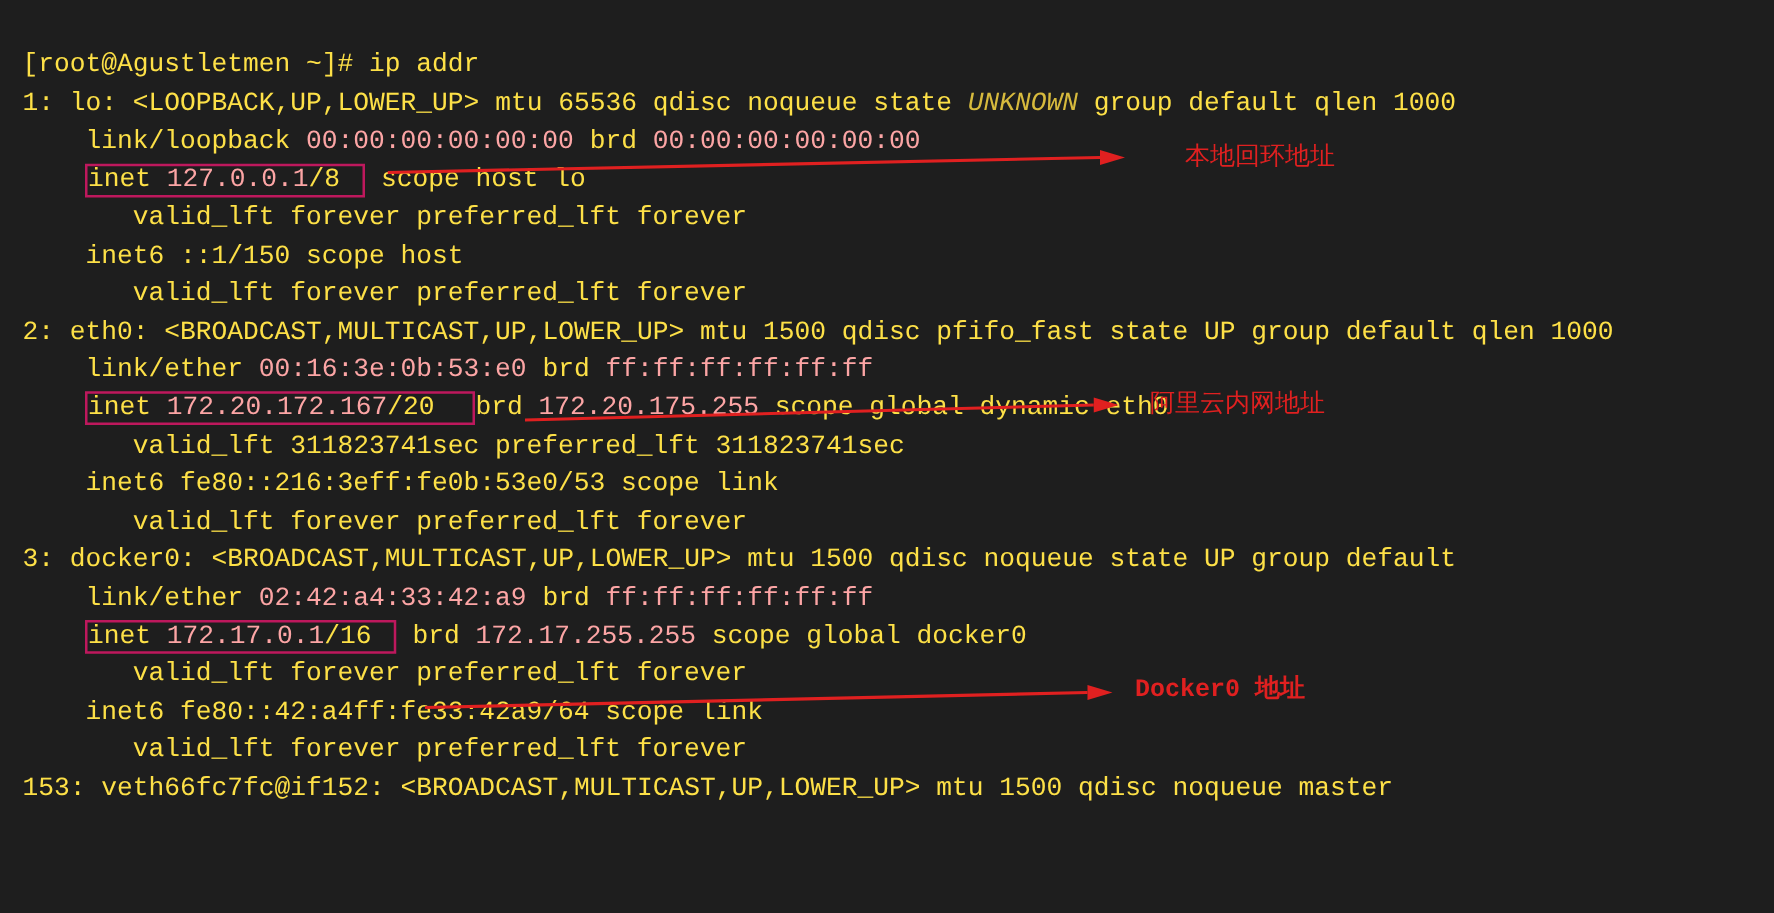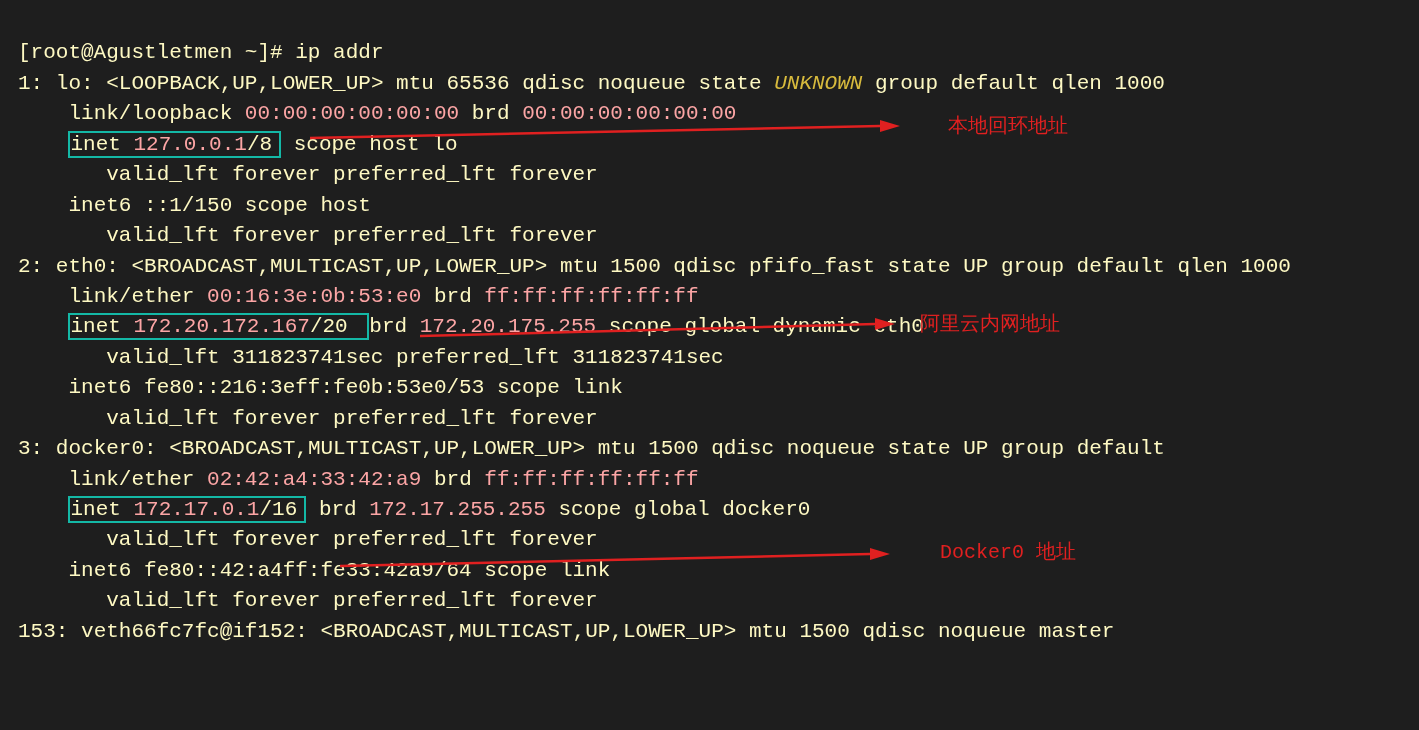--- a/index.html
+++ b/index.html
@@ -13,26 +13,26 @@
     width: 1419px;
     height: 730px;
     overflow: hidden;
   }
   .terminal {
     position: relative;
     padding: 8px 18px;
     white-space: pre-wrap;
     word-break: break-all;
   }
-  .white { color: #fef9c3; }
+  .white { color: #fde047; }
   .yellow { color: #d7ba3d; font-style: italic; }
   .magenta { color: #fca5a5; }
   .hl-box {
-    border: 2px solid #14b8a6;
-    padding: 0 7px 0 0;
+    border: 2px solid #be185d;
+    padding: 0 18px 0 0;
     text-align: center;
   }
   .arrow {
     position: absolute;
     pointer-events: none;
   }
   .anno {
     position: absolute;
     color: #e02020;
     font-size: 20px;
@@ -76,13 +76,13 @@
 <svg class="arrow" style="left:420px; top:316px; width:485px; height:26px;">
   <line x1="0" y1="20" x2="455" y2="8"></line>
   <polygon points="455,2 475,8 455,14"></polygon>
 </svg>
 <div class="anno" style="left:920px; top:310px;">阿里云内网地址</div>
 
 <svg class="arrow" style="left:340px; top:546px; width:560px; height:26px;">
   <line x1="0" y1="20" x2="530" y2="8"></line>
   <polygon points="530,2 550,8 530,14"></polygon>
 </svg>
-<div class="anno" style="left:940px; top:538px;">Docker0 地址</div>
+<div class="anno" style="left:908px; top:538px;font-weight:bold;">Docker0 地址</div>
 
 </body></html>

